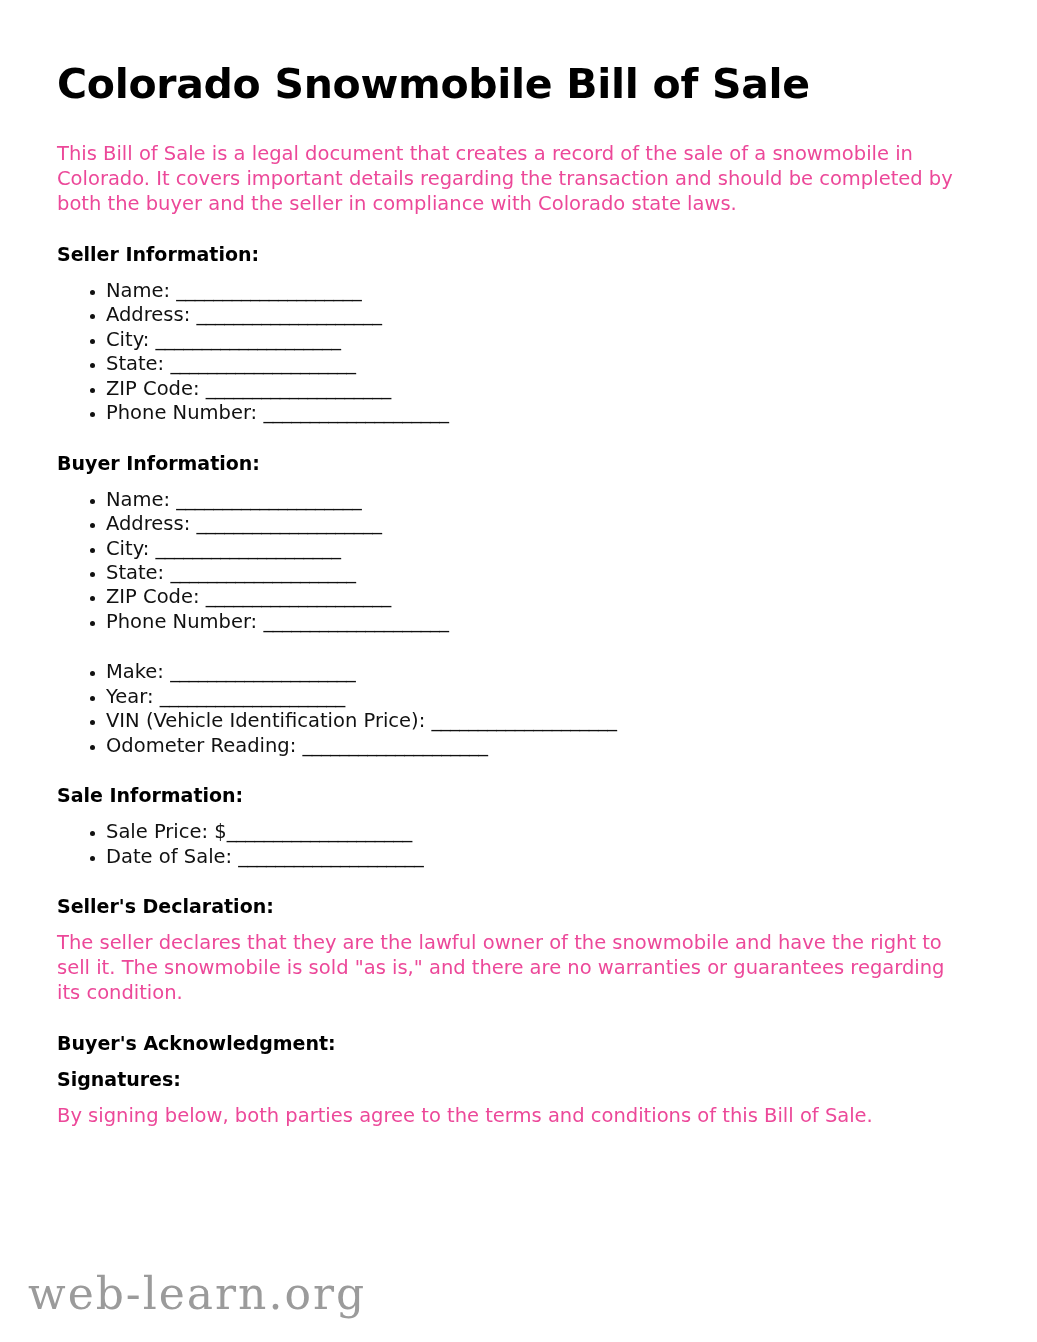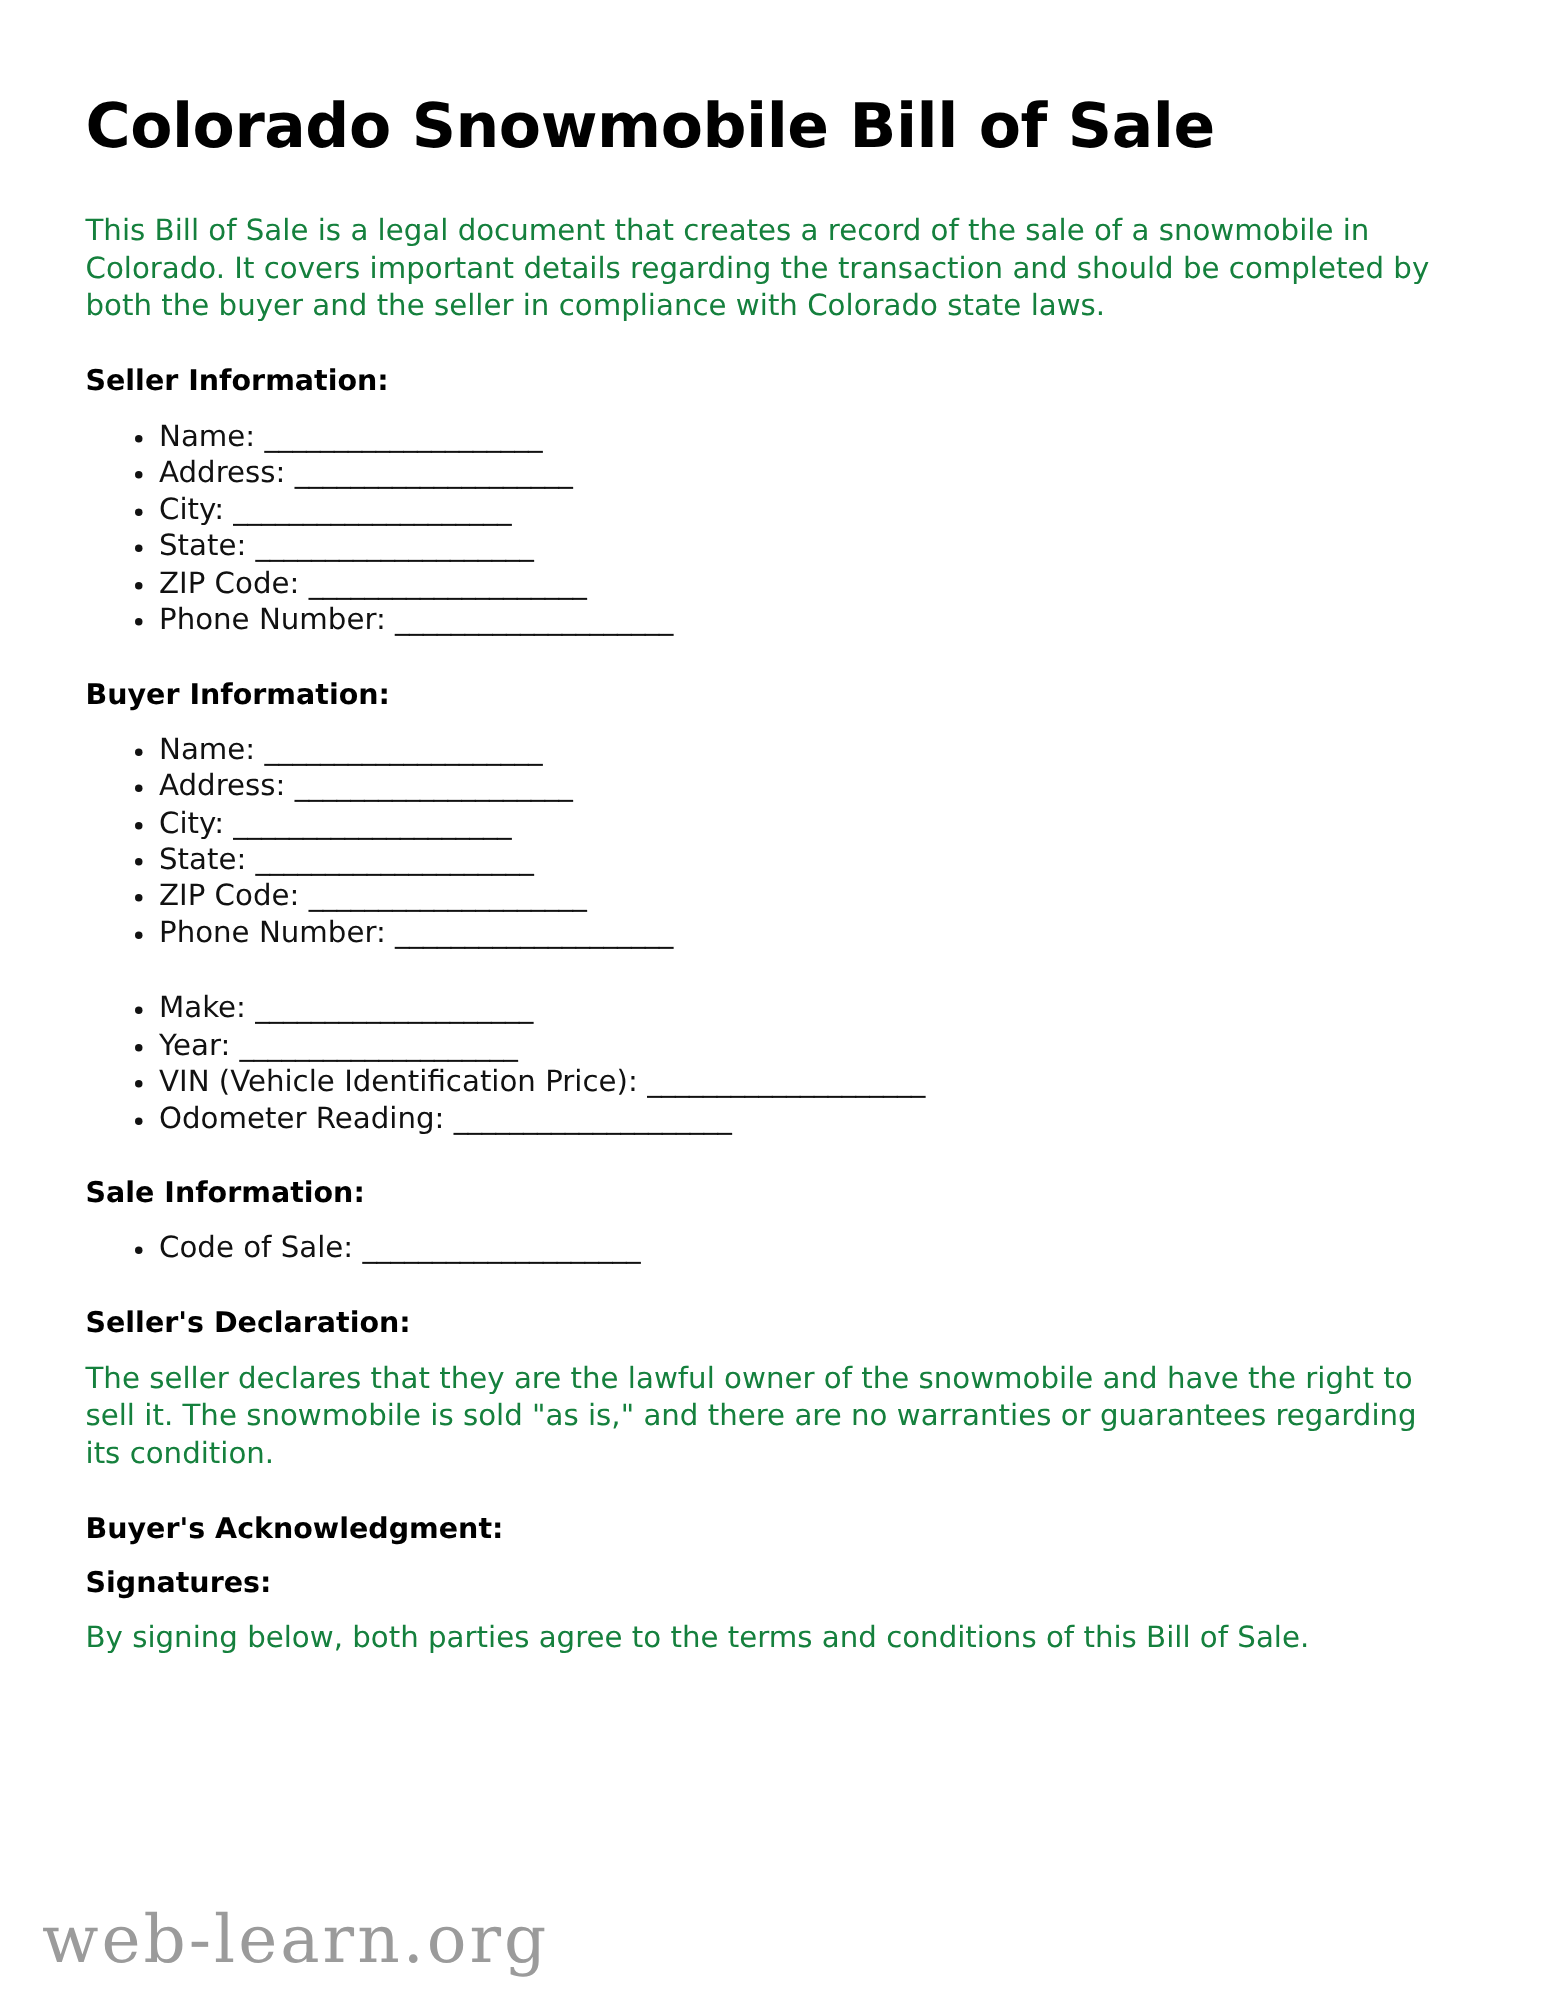--- a/index.html
+++ b/index.html
@@ -32,21 +32,21 @@
     letter-spacing: -0.3px;
     line-height: 1.12;
     margin: 0 0 34px 0;
     color: #000000;
   }
 
   .body-paragraph {
     font-size: 19.5px;
     line-height: 1.28;
     margin: 0 0 26px 0;
-    color: #15803d;
+    color: #ec4899;
     max-width: 905px;
   }
 
   .section-heading {
     font-size: 19px;
     font-weight: bold;
     margin: 0 0 14px 0;
     color: #000000;
   }
 
@@ -124,21 +124,22 @@
 
   <ul class="field-list">
     <li><span>Make:</span> <span class="blank">____________________</span></li>
     <li><span>Year:</span> <span class="blank">____________________</span></li>
     <li><span>VIN (Vehicle Identification Price):</span> <span class="blank">____________________</span></li>
     <li><span>Odometer Reading:</span> <span class="blank">____________________</span></li>
   </ul>
 
   <h2 class="section-heading">Sale Information:</h2>
   <ul class="field-list">
-    <li><span>Code of Sale:</span> <span class="blank">____________________</span></li>
+    <li><span>Sale Price: $</span><span class="blank">____________________</span></li>
+    <li><span>Date of Sale:</span> <span class="blank">____________________</span></li>
   </ul>
 
   <h2 class="section-heading">Seller's Declaration:</h2>
   <p class="body-paragraph">The seller declares that they are the lawful owner of the snowmobile and have the right to sell it. The snowmobile is sold "as is," and there are no warranties or guarantees regarding its condition.</p>
 
   <h2 class="section-heading">Buyer's Acknowledgment:</h2>
 
   <h2 class="section-heading">Signatures:</h2>
   <p class="body-paragraph">By signing below, both parties agree to the terms and conditions of this Bill of Sale.</p>
 

